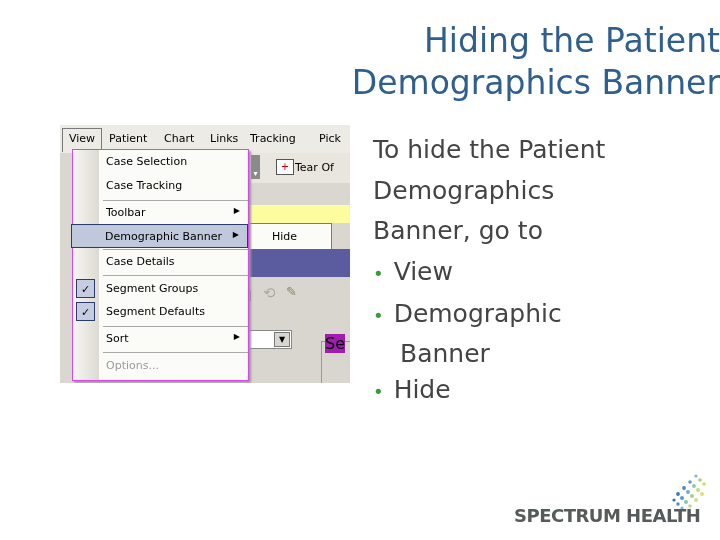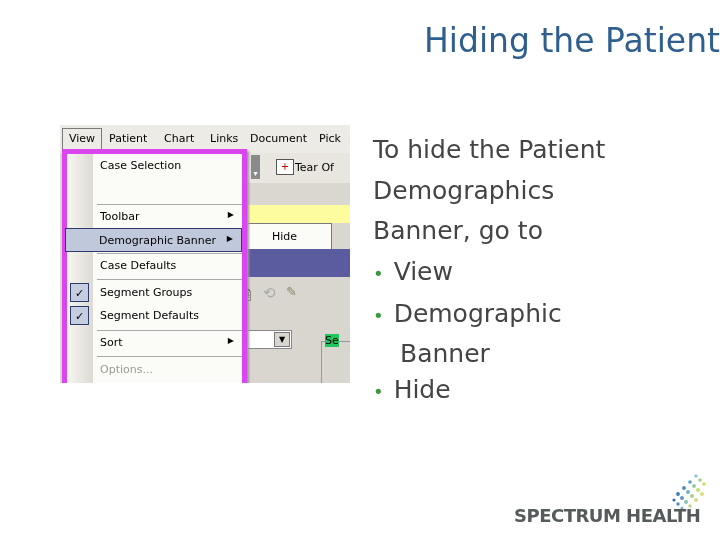--- a/index.html
+++ b/index.html
@@ -8,21 +8,21 @@
   .shot { position:absolute; left:60px; top:125px; width:290px; height:258px; background:#d9d7cf; overflow:hidden; font-family:"DejaVu Sans", sans-serif; font-size:11px; color:#000; }
   .menubar { position:absolute; left:0; top:0; width:290px; height:28px; background:#ecebe6; }
   .mb-item { position:absolute; top:7px; font-size:11px; color:#000; }
   .mb-view { left:2px; top:3px; border:1px solid #7a7a7a; border-bottom:none; padding:3px 6px 7px 6px; background:#ecebe6; }
   .toolrow { position:absolute; left:178px; top:28px; width:112px; height:30px; background:#e8e6de; }
   .yellow { position:absolute; left:178px; top:80px; width:112px; height:18px; background:#fdfda0; }
   .hide-sub { position:absolute; left:178px; top:98px; width:92px; height:25px; background:#fbfbf7; border:1px solid #7a7a7a; }
   .hide-sub span { position:absolute; left:33px; top:6px; }
   .purplebar { position:absolute; left:178px; top:124px; width:112px; height:28px; background:#5b5c9f; }
   .grayarea { position:absolute; left:178px; top:152px; width:112px; height:106px; background:#d8d6ce; }
-  .menu { position:absolute; left:2px; top:24px; width:175px; height:230px; background:#fbfbf7; border:5px solid #d946ef; box-shadow:2px 2px 2px #999; }
+  .menu { position:absolute; left:12px; top:24px; width:175px; height:230px; background:#fbfbf7; border:1px solid #d946ef; box-shadow:2px 2px 2px #999; }
   .menu .gutter { position:absolute; left:0; top:0; width:26px; height:100%; background:linear-gradient(to right,#f7f6f2,#dcdad2); }
   .mi { position:absolute; left:0; width:175px; height:24px; }
   .mi .lbl { position:absolute; left:33px; top:5px; }
   .mi .arrow { position:absolute; right:8px; top:5px; font-size:8px; }
   .mi.sel { background:#c0c8dc; border:1px solid #2c3a6e; box-sizing:border-box; }
   .mi.dis .lbl { color:#9a9a9a; }
   .sep { position:absolute; left:30px; width:145px; height:1px; background:#a9a9a9; }
   .check { position:absolute; left:3px; top:2px; width:19px; height:19px; border:1px solid #2c3a6e; background:#c6cde0; text-align:center; line-height:19px; font-size:11px; box-sizing:border-box; }
   .body-text { position:absolute; left:373px; top:130px; width:320px; font-size:25px; line-height:40.5px; color:#444444; font-family:"DejaVu Sans", sans-serif; }
   .bullet { color:#3c9a3c; font-size:18px; margin-right:10px; }
@@ -30,29 +30,30 @@
   .u { text-decoration:underline; }
   .b { font-weight:bold; }
   .logo { position:absolute; left:486px; top:505px; font-family:"DejaVu Sans", sans-serif; font-weight:bold; font-size:18px; color:#555a5a; letter-spacing:-0.5px;margin-left:28px; }
   .logo-mark { position:absolute; left:660px; top:470px; width:52px; height:52px; }
 </style>
 </head>
 <body>
 
 <div class="title">
   <div>Hiding the Patient</div>
+  <div>Demographics Banner</div>
 </div>
 
 <div class="shot">
   <div class="menubar">
     <span class="mb-item mb-view">View</span>
     <span class="mb-item" style="left:49px">Patient</span>
     <span class="mb-item" style="left:104px">Chart</span>
     <span class="mb-item" style="left:150px">Links</span>
-    <span class="mb-item" style="left:190px">Document</span>
+    <span class="mb-item" style="left:190px">Tracking</span>
     <span class="mb-item" style="left:259px">Pick</span>
   </div>
   <div class="toolrow">
     <span style="position:absolute;left:0;top:8px">s</span>
     <span style="position:absolute;left:13px;top:2px;width:9px;height:24px;background:#8a8a8a;color:#fff;font-size:8px;text-align:center;line-height:38px">▾</span>
     <span style="position:absolute;left:38px;top:6px;width:16px;height:14px;border:1px solid #555;background:#fff;color:#c00;font-size:10px;text-align:center;line-height:14px">+</span>
     <span style="position:absolute;left:57px;top:8px">Tear Of</span>
   </div>
   <div class="yellow"></div>
   <div class="hide-sub">
@@ -60,41 +61,44 @@
   </div>
   <div class="purplebar"></div>
   <div class="grayarea">
     <span style="position:absolute;left:2px;top:8px;font-size:14px">🗎</span>
     <span style="position:absolute;left:25px;top:7px;font-size:15px;color:#aaa">⟲</span>
     <span style="position:absolute;left:48px;top:7px;font-size:13px;color:#886">✎</span>
     <div style="position:absolute;left:0;top:53px;width:52px;height:17px;background:#fff;border:1px solid #888">
       <span style="position:absolute;right:1px;top:1px;width:14px;height:13px;background:#d8d6ce;border:1px solid #777;font-size:8px;text-align:center;line-height:13px">▼</span>
     </div>
     <div style="position:absolute;left:83px;top:64px;width:30px;height:42px;border:1px solid #999;border-right:none">
-      <span style="position:absolute;left:3px;top:-8px;background:#22c55e;font-size:11px">Se</span>
+      <span style="position:absolute;left:3px;top:-8px;background:#a21caf;font-size:16px">Se</span>
     </div>
   </div>
 
   <div class="menu">
     <div class="gutter"></div>
     <div class="mi" style="top:0">
         <span class="lbl">Case Selection</span>
+      </div>
+    <div class="mi" style="top:24px">
+        <span class="lbl">Case Tracking</span>
       </div>
     <div class="sep" style="top:50px"></div>
     <div class="mi" style="top:51px">
         <span class="lbl">Toolbar</span>
         <span class="arrow">▶</span>
       </div>
     <div class="mi sel" style="top:74px;left:-2px;width:177px">
         <span class="lbl">Demographic Banner</span>
         <span class="arrow">▶</span>
       </div>
     <div class="sep" style="top:99px"></div>
     <div class="mi" style="top:100px">
-        <span class="lbl">Case Defaults</span>
+        <span class="lbl">Case Details</span>
       </div>
     <div class="sep" style="top:125px"></div>
     <div class="mi" style="top:127px">
         <span class="check">✓</span>
         <span class="lbl">Segment Groups</span>
       </div>
     <div class="mi" style="top:150px">
         <span class="check">✓</span>
         <span class="lbl">Segment Defaults</span>
       </div>

